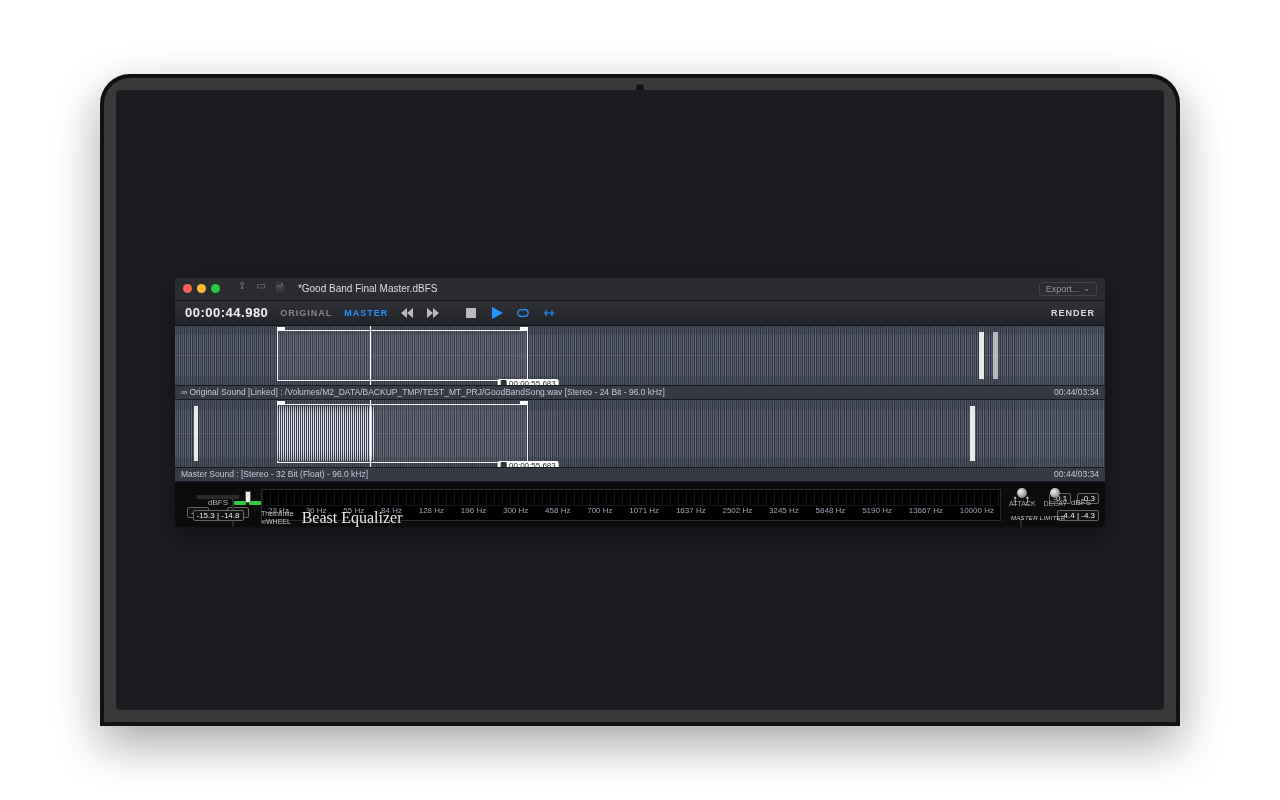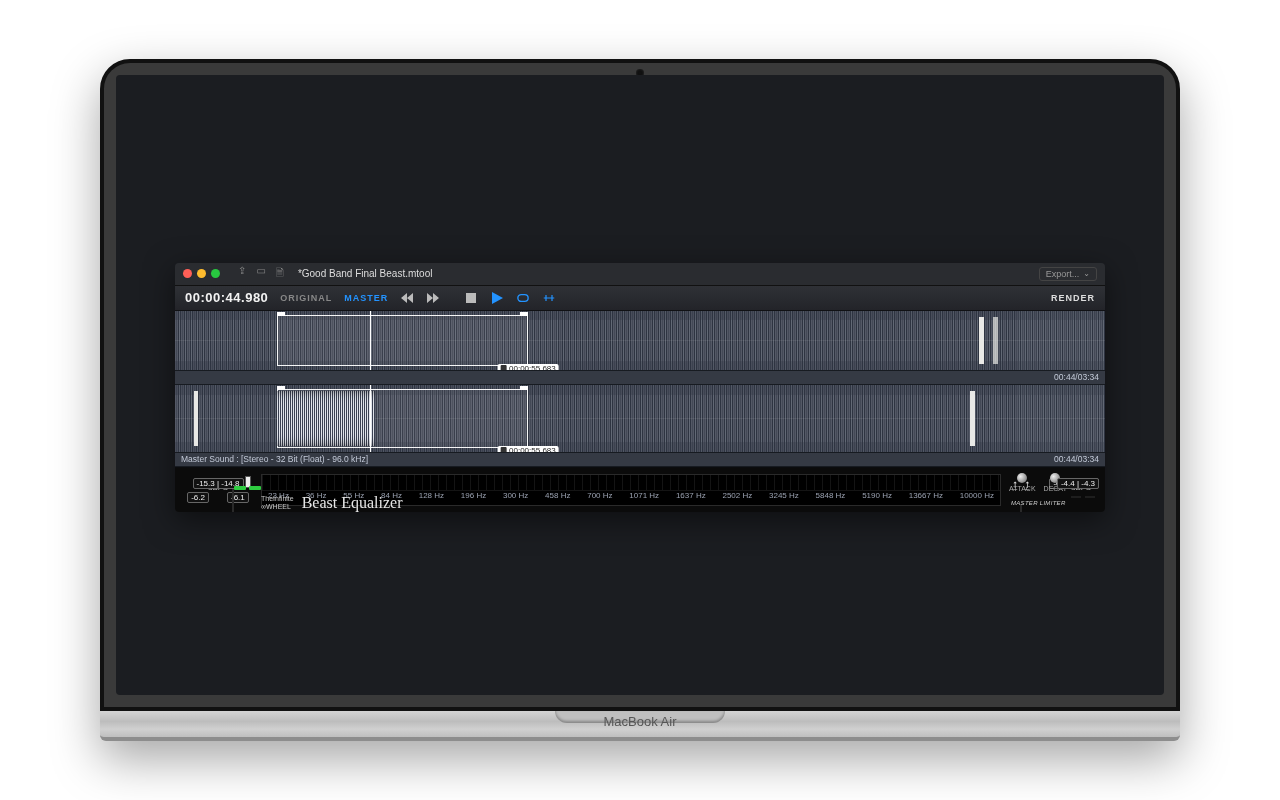--- a/index.html
+++ b/index.html
@@ -192,21 +192,21 @@
     display:flex; gap:4px;
   }
   .meter-bar{
     width:8px;
     background:#111;
     border:1px solid #1e1e1e;
     display:flex; align-items:flex-end;
   }
   .meter-pair.right .meter-bar{ width:10px; }
   .dbfs-label{ position:absolute; bottom:14px; font-size:8px; color:#bbb; }
-  .rms-box{ position:absolute; bottom:17px; font-size:8px; color:#eee; background:#111; border:1px solid #666; padding:0 3px; border-radius:2px;}
+  .rms-box{ position:absolute; bottom:0; font-size:8px; color:#eee; background:#111; border:1px solid #666; padding:0 3px; border-radius:2px;}
   .green-row{
     position:absolute; bottom:16px;
     display:flex; gap:3px;
   }
   .green-row span{ width:12px;height:4px; background:#2ecc40; border-radius:1px; }
 
   
   .spectrum {
     flex:1;
     border:1px solid #2a2a2a;
@@ -260,21 +260,21 @@
             <div class="traffic">
               <div class="dot red"></div>
               <div class="dot yellow"></div>
               <div class="dot green"></div>
             </div>
             <div class="tb-icons">
               <span>⇪</span>
               <span>▭</span>
               <span>🗎</span>
             </div>
-            <div class="title">*Good Band Final Beast.mtool</div>
+            <div class="title">*Good Band Final Master.dBFS</div>
             <div class="tb-spacer"></div>
             <div class="export-btn">
               <span>Export...</span>
                 <span class="chev">⌄</span>
             </div>
           </div>
 
           <div class="transport">
             <div class="timecode">00:00:44.980</div>
             <div class="tabbtn">ORIGINAL</div>
@@ -325,20 +325,21 @@
                   <div class="edge r"></div>
               </div>
               <div class="playhead" style="left:21%"></div>
               <div class="vmarker" style="left:86.5%"></div>
               <div class="vmarker" style="left:88%; opacity:.7;"></div>
               <div class="time-tip" style="left:38%">
                   <span>00:00:55.683</span>
                 </div>
             </div>
             <div class="track-info">
+              <span>∞ Original Sound [Linked] : /Volumes/M2_DATA/BACKUP_TMP/TEST_MT_PRJ/GoodBandSong.wav  [Stereo - 24 Bit - 96.0 kHz]</span>
               <span class="ri">00:44/03:34</span>
             </div>
 
             <div class="track master">
               <div class="wave-noise"></div>
               <div class="wave-noise layer2"></div>
               <div class="centerline"></div>
               <div class="region" style="left:11%; width:27%">
                   <div class="edge l"></div>
                   <div class="edge r"></div>
@@ -557,16 +558,13 @@
                 </div>
               <div class="beastlogo">Beast Equalizer</div>
             </div>
 
           </div>
 
         </div>
       </div>
     </div>
   </div>
-  <div class="base">
-    <div class="laptop-label">MacBook Air</div>
-  </div>
 </div>
 
 </body></html>

